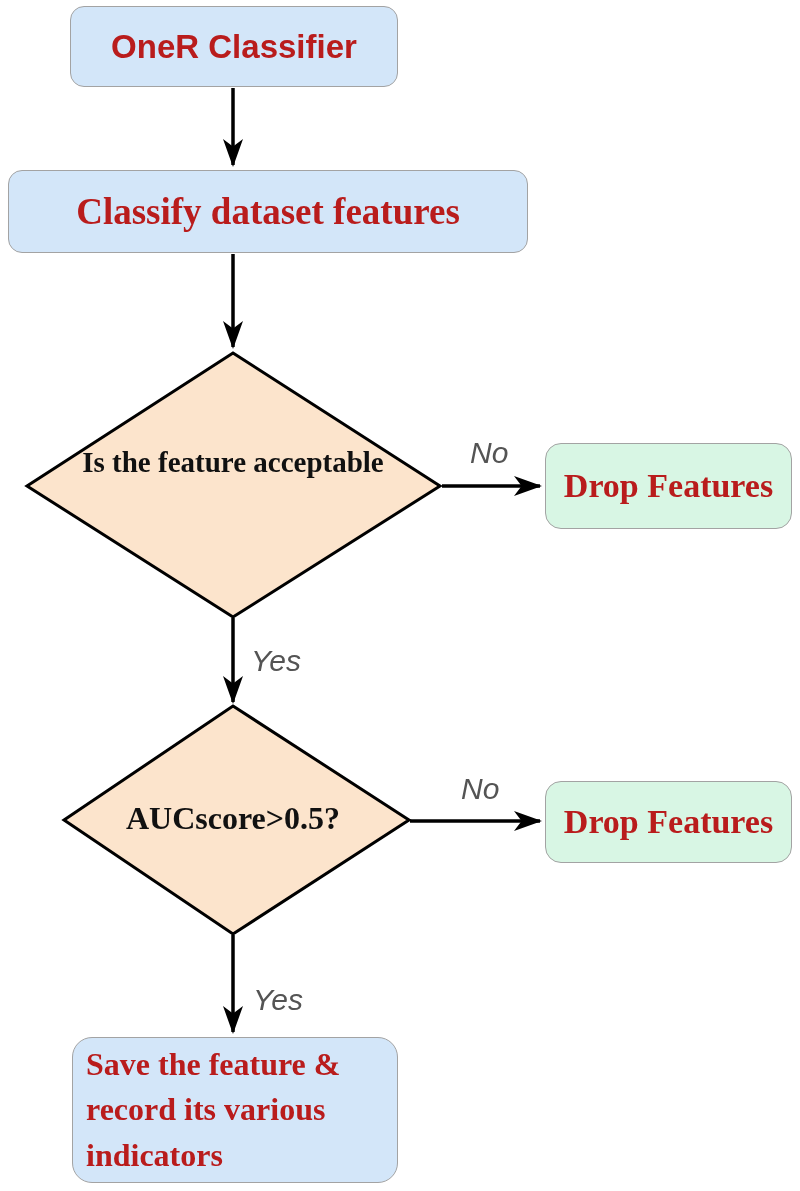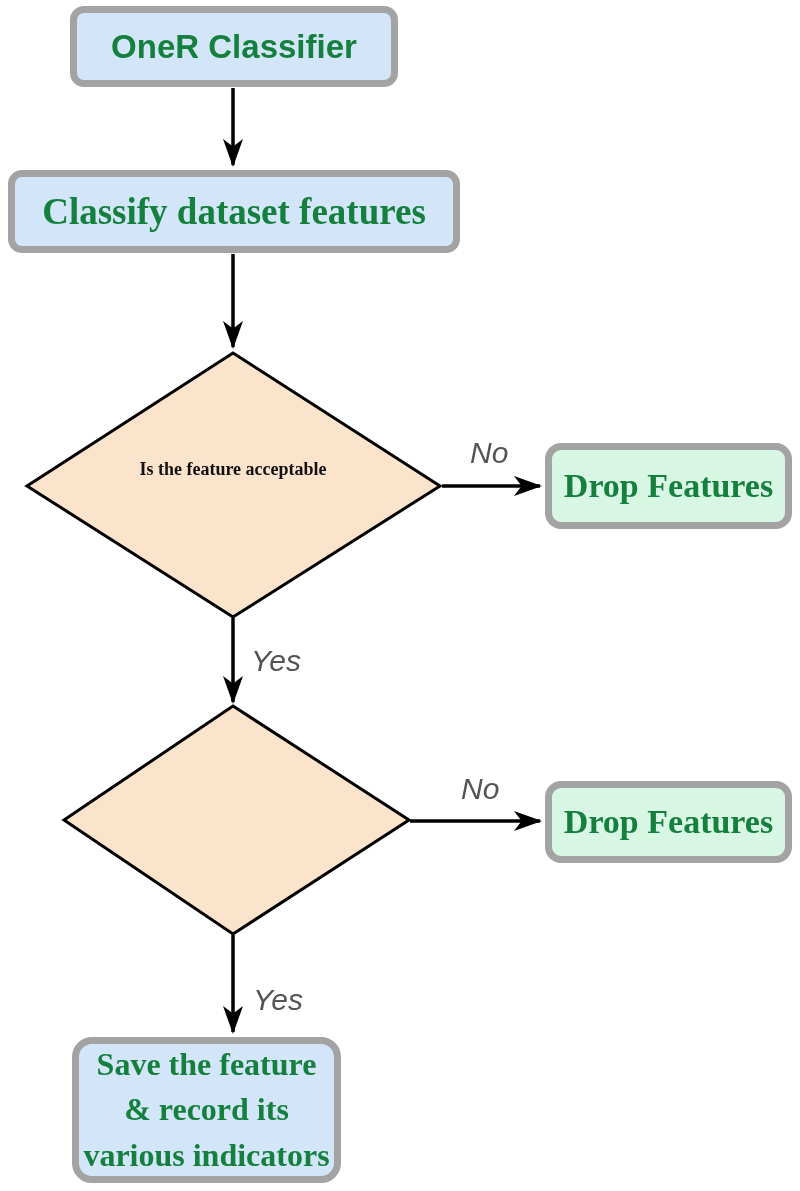--- a/index.html
+++ b/index.html
@@ -9,48 +9,48 @@
     background:#fff;
     font-family:"Liberation Serif", serif;
     color:#111;
     overflow:hidden;
   }
   .edges{position:absolute;left:0;top:0;}
   .edge{stroke:#000;stroke-width:3.5;fill:none;}
   .shape{stroke:#000;stroke-width:3;}
   .node{
     position:absolute;box-sizing:border-box;
-    border:7px solid #a3a3a3;
+    border:1px solid #a3a3a3;
     display:flex;align-items:center;justify-content:center;
-    text-align:center;color:#15803d;
+    text-align:left;color:#b91c1c;
   }
   .n-oner{
     left:70px;top:6px;width:328px;height:81px;border-radius:14px;
     font-family:"Liberation Sans", sans-serif;font-weight:700;font-size:33px;
   }
   .n-classify{
-    left:8px;top:170px;width:452px;height:83px;border-radius:14px;
+    left:8px;top:170px;width:520px;height:83px;border-radius:14px;
     font-weight:700;font-size:37px;
   }
   .n-drop1{
     left:545px;top:443px;width:247px;height:86px;border-radius:16px;
     font-weight:700;font-size:34px;
   }
   .n-drop2{
     left:545px;top:781px;width:247px;height:82px;border-radius:16px;
     font-weight:700;font-size:34px;
   }
   .n-save{
-    left:72px;top:1037px;width:269px;height:146px;border-radius:20px;
-    font-weight:700;font-size:32px;line-height:1.42;padding:0 4px;
+    left:72px;top:1037px;width:326px;height:146px;border-radius:20px;
+    font-weight:700;font-size:32px;line-height:1.42;padding:0 13px;
   }
   .dlabel{
     position:absolute;text-align:center;font-weight:700;color:#111;
   }
-  .d1-label{left:53px;top:456px;width:360px;font-size:18px;line-height:1.45;}
+  .d1-label{left:53px;top:441px;width:360px;font-size:29px;line-height:1.45;}
   .d2-label{left:83px;top:800px;width:300px;font-size:32px;}
   .elabel{
     position:absolute;color:#545454;
     font-family:"Liberation Sans", sans-serif;font-size:30px;font-weight:400;font-style:italic;
   }
   .lbl-no1{left:470px;top:436px;}
   .lbl-yes1{left:251px;top:644px;}
   .lbl-no2{left:461px;top:772px;}
   .lbl-yes2{left:253px;top:983px;}
 </style>
@@ -94,19 +94,20 @@
   </div>
 
   <div class="node n-save" style="background: rgb(211, 230, 249);">
     <span>Save the feature &amp; record its various indicators</span>
   </div>
 
   <div class="dlabel d1-label">
     <div>Is the feature acceptable</div>
   </div>
 
+  <div class="dlabel d2-label">AUCscore&gt;0.5?</div>
 
   <div class="elabel lbl-no1">No</div>
   <div class="elabel lbl-yes1">Yes</div>
   <div class="elabel lbl-no2">No</div>
   <div class="elabel lbl-yes2">Yes</div>
 
 </div>
 
 </body></html>

